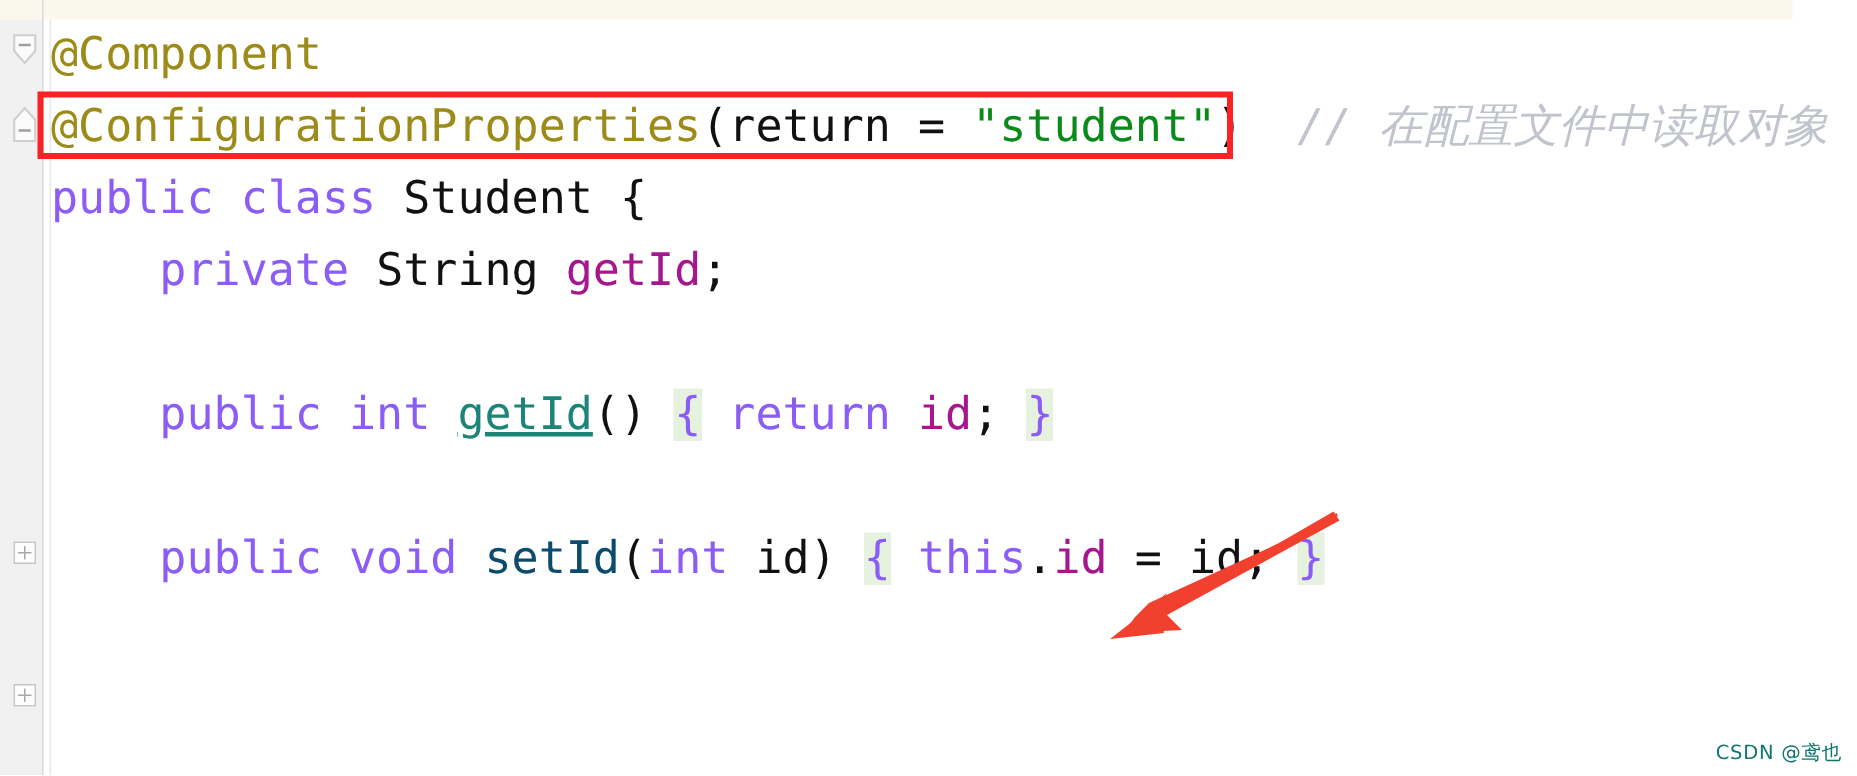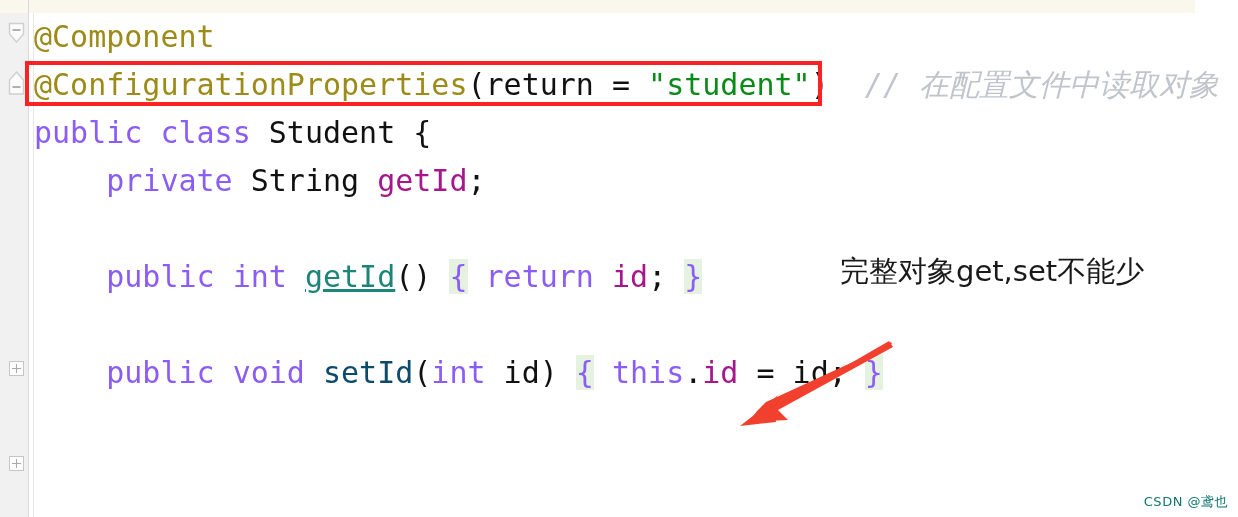--- a/index.html
+++ b/index.html
@@ -201,21 +201,20 @@
       <div class="line"><span class="tk-kw">public class </span><span class="tk-plain">Student {</span></div>
       <div class="line"><span class="tk-kw">    private </span><span class="tk-plain">String </span><span class="tk-field">getId</span><span class="tk-plain">;</span></div>
       <div class="line"> </div>
       <div class="line"><span class="tk-kw">    public int </span><span class="tk-method">getId</span><span class="tk-plain">()</span><span class="tk-plain"> </span><span class="tk-kw brace-hl">{</span><span class="tk-plain"> </span><span class="tk-kw">return </span><span class="tk-field">id</span><span class="tk-plain">;</span><span class="tk-plain"> </span><span class="tk-kw brace-hl">}</span></div>
       <div class="line"> </div>
       <div class="line"><span class="tk-kw">    public void </span><span class="tk-gray">setId</span><span class="tk-plain">(</span><span class="tk-kw">int </span><span class="tk-plain">id</span><span class="tk-plain">)</span><span class="tk-plain"> </span><span class="tk-kw brace-hl">{</span><span class="tk-plain"> </span><span class="tk-kw">this</span><span class="tk-plain">.</span><span class="tk-field">id</span><span class="tk-plain"> = </span><span class="tk-plain">id</span><span class="tk-plain">;</span><span class="tk-plain"> </span><span class="tk-kw brace-hl">}</span></div>
     </div>
 
   <div class="red-box"></div>
 
-  <div class="note">完整对象get,set不能少</div>
 
   <div class="arrow">
     <svg width="170" height="96" viewBox="0 0 170 96">
       <path d="M163 3 L44 72 L52 57 L24 84 L62 82 L52 72 L167 9 Z" fill="#f2402e"></path>
       <path d="M165 4 L40 76 L30 82 L22 85 L31 73 L40 64 L166 6 Z" fill="#f2402e"></path>
       <path d="M14 88 L46 63 L50 84 Z" fill="#f2402e"></path>
     </svg>
   </div>
 
   <div class="watermark">CSDN @鸢也</div>

